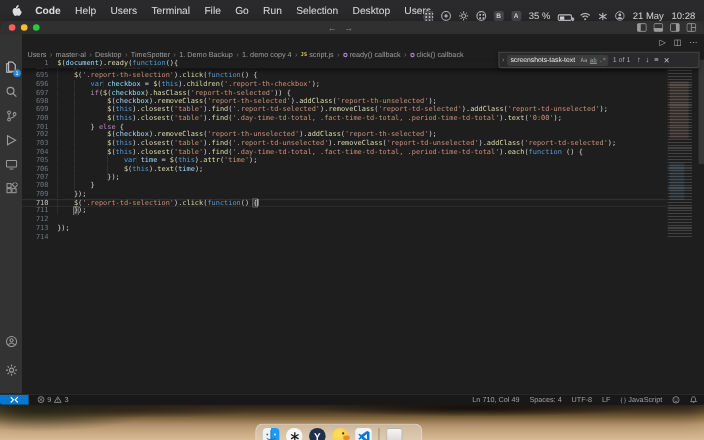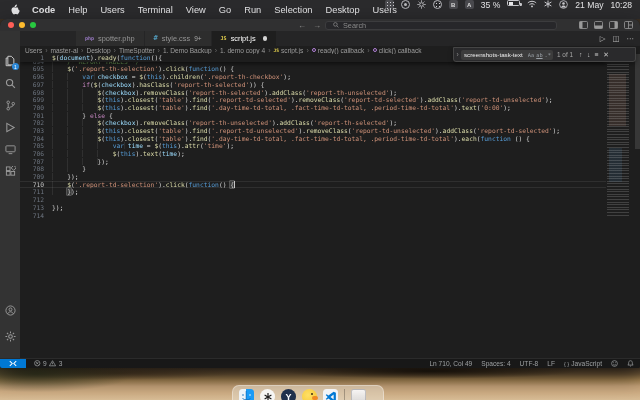--- a/index.html
+++ b/index.html
@@ -14,21 +14,21 @@
       linear-gradient(180deg, #3a2f24 366px, #6b5436 374px, #a08050 380px, #c3a077 386px, #cfae85 393px, #d8bd96 400px);
   }
 
   
   .menubar { position:absolute; left:0; top:0; width:640px; height:19px;
     background:#2b2b2d; display:flex; align-items:center; color:#e4e4e6; font-size:9.3px; }
   .apple { margin:0 4px 0 11px; display:flex; }
   .menu-items { display:flex; align-items:center; gap:13px; margin-left:8px; }
   .menu-item { cursor:default; }
   .menu-item.app-name { font-weight:bold; }
-  .menu-status { position:absolute; right:8px; top:0; height:19px; display:flex; align-items:flex-start; gap:7px; font-size:8.6px; color:#e4e4e6; }
+  .menu-status { position:absolute; right:8px; top:0; height:19px; display:flex; align-items:flex-end; gap:7px; font-size:8.6px; color:#e4e4e6; }
   .mb-ic { display:flex; align-items:center; justify-content:center; }
   .sq-ic { width:9px; height:9px; border-radius:2px; background:#4a4a4e; color:#ddd; font-size:6px; font-weight:bold; display:flex; align-items:center; justify-content:center; }
   .ci-ic { width:9px; height:9px; border-radius:50%; border:1px solid #b9b9bd; display:flex; align-items:center; justify-content:center; }
   .ci-ic i { width:3px; height:3px; border-radius:50%; background:#b9b9bd; }
   .dots { background-image:radial-gradient(circle, #cfcfd4 0.7px, transparent 0.8px); background-size:3px 3px; background-position:1px 1px; }
   .battery { position:relative; width:13px; height:6px; border:1px solid #c9c9cd; border-radius:1.5px; }
   .battery i { position:absolute; left:0.5px; top:0.5px; bottom:0.5px; width:35%; background:#e8e8ea; }
   .battery em { position:absolute; right:-2.5px; top:1.5px; width:1.5px; height:3px; background:#c9c9cd; border-radius:0 1px 1px 0; }
 
   
@@ -146,21 +146,21 @@
       <svg width="9" height="11" viewBox="0 0 10 12">
           <path d="M7.3 3.5c-.9 0-1.6.5-2.1.5s-1.2-.5-2.1-.5C1.7 3.5.5 4.7.5 6.6c0 2.4 1.7 4.9 2.8 4.9.6 0 .9-.4 1.8-.4s1.2.4 1.8.4c1.1 0 2.7-2.3 2.7-4.3-1-.5-1.6-1.3-1.6-2.3-.4-.5-.7-.9-.7-1.4z" fill="#e6e6e8"></path>
           <path d="M5.9 2.7c.5-.6.8-1.4.7-2.2-.7.1-1.5.5-2 1.1-.4.5-.8 1.3-.7 2.1.8.1 1.5-.4 2-1z" fill="#e6e6e8"></path>
         </svg>
     </span>
     <span class="menu-items">
         <span class="menu-item app-name">Code</span>
         <span class="menu-item">Help</span>
         <span class="menu-item">Users</span>
         <span class="menu-item">Terminal</span>
-        <span class="menu-item">View</span>
+        <span class="menu-item">File</span>
         <span class="menu-item">Go</span>
         <span class="menu-item">Run</span>
         <span class="menu-item">Selection</span>
         <span class="menu-item">Desktop</span>
         <span class="menu-item">Users</span>
       </span>
     <span class="menu-status">
       <span class="mb-ic sq-ic dots"></span>
       <span class="mb-ic ci-ic">
           <i></i>
@@ -219,27 +219,20 @@
   <div class="vswindow">
 
     <div class="titlebar">
       <span class="tl red"></span>
       <span class="tl yel"></span>
       <span class="tl grn"></span>
       <span class="nav-arrows">
         <span>←</span>
         <span>→</span>
       </span>
-      <span class="cmdcenter">
-        <svg width="6" height="6" viewBox="0 0 8 8">
-            <circle cx="3.2" cy="3.2" r="2.4" fill="none" stroke="#8a8a8a" stroke-width="1"></circle>
-            <line x1="5" y1="5" x2="7.2" y2="7.2" stroke="#8a8a8a" stroke-width="1"></line>
-          </svg>
-        <span>Search</span>
-      </span>
       <span class="layout-icons">
         <svg width="9" height="8" viewBox="0 0 9 8">
             <rect x="0.5" y="0.5" width="8" height="7" rx="1" fill="none" stroke="#9a9a9a" stroke-width="0.8"></rect>
             <rect x="0.5" y="0.5" width="3" height="7" fill="#9a9a9a"></rect>
           </svg>
         <svg width="9" height="8" viewBox="0 0 9 8">
             <rect x="0.5" y="0.5" width="8" height="7" rx="1" fill="none" stroke="#9a9a9a" stroke-width="0.8"></rect>
             <rect x="0.5" y="4.5" width="8" height="3" fill="#9a9a9a"></rect>
           </svg>
         <svg width="9" height="8" viewBox="0 0 9 8">
@@ -247,37 +240,20 @@
             <rect x="5.5" y="0.5" width="3" height="7" fill="#9a9a9a"></rect>
           </svg>
         <svg width="9" height="8" viewBox="0 0 9 8">
             <rect x="0.5" y="0.5" width="8" height="7" rx="1" fill="none" stroke="#9a9a9a" stroke-width="0.8"></rect>
             <line x1="4.5" y1="0.5" x2="4.5" y2="7.5" stroke="#9a9a9a" stroke-width="0.8"></line>
             <line x1="4.5" y1="4" x2="8.5" y2="4" stroke="#9a9a9a" stroke-width="0.8"></line>
           </svg>
       </span>
     </div>
 
-    <div class="tabbar">
-      <span class="tabgap"></span>
-      <span class="tab">
-        <span class="ficon php">php</span>
-        <span>spotter.php</span>
-      </span>
-      <span class="tab">
-        <span class="ficon css">#</span>
-        <span>style.css</span>
-        <span class="tab-badge">9+</span>
-      </span>
-      <span class="tab active">
-        <span class="ficon js">JS</span>
-        <span>script.js</span>
-        <span class="dirty-dot"></span>
-      </span>
-    </div>
     <span class="editor-actions">
       <span>▷</span>
       <span>◫</span>
       <span>⋯</span>
     </span>
 
     <div class="breadcrumbbar">
         <span class="crumb">
           <span>Users</span>
         </span>

